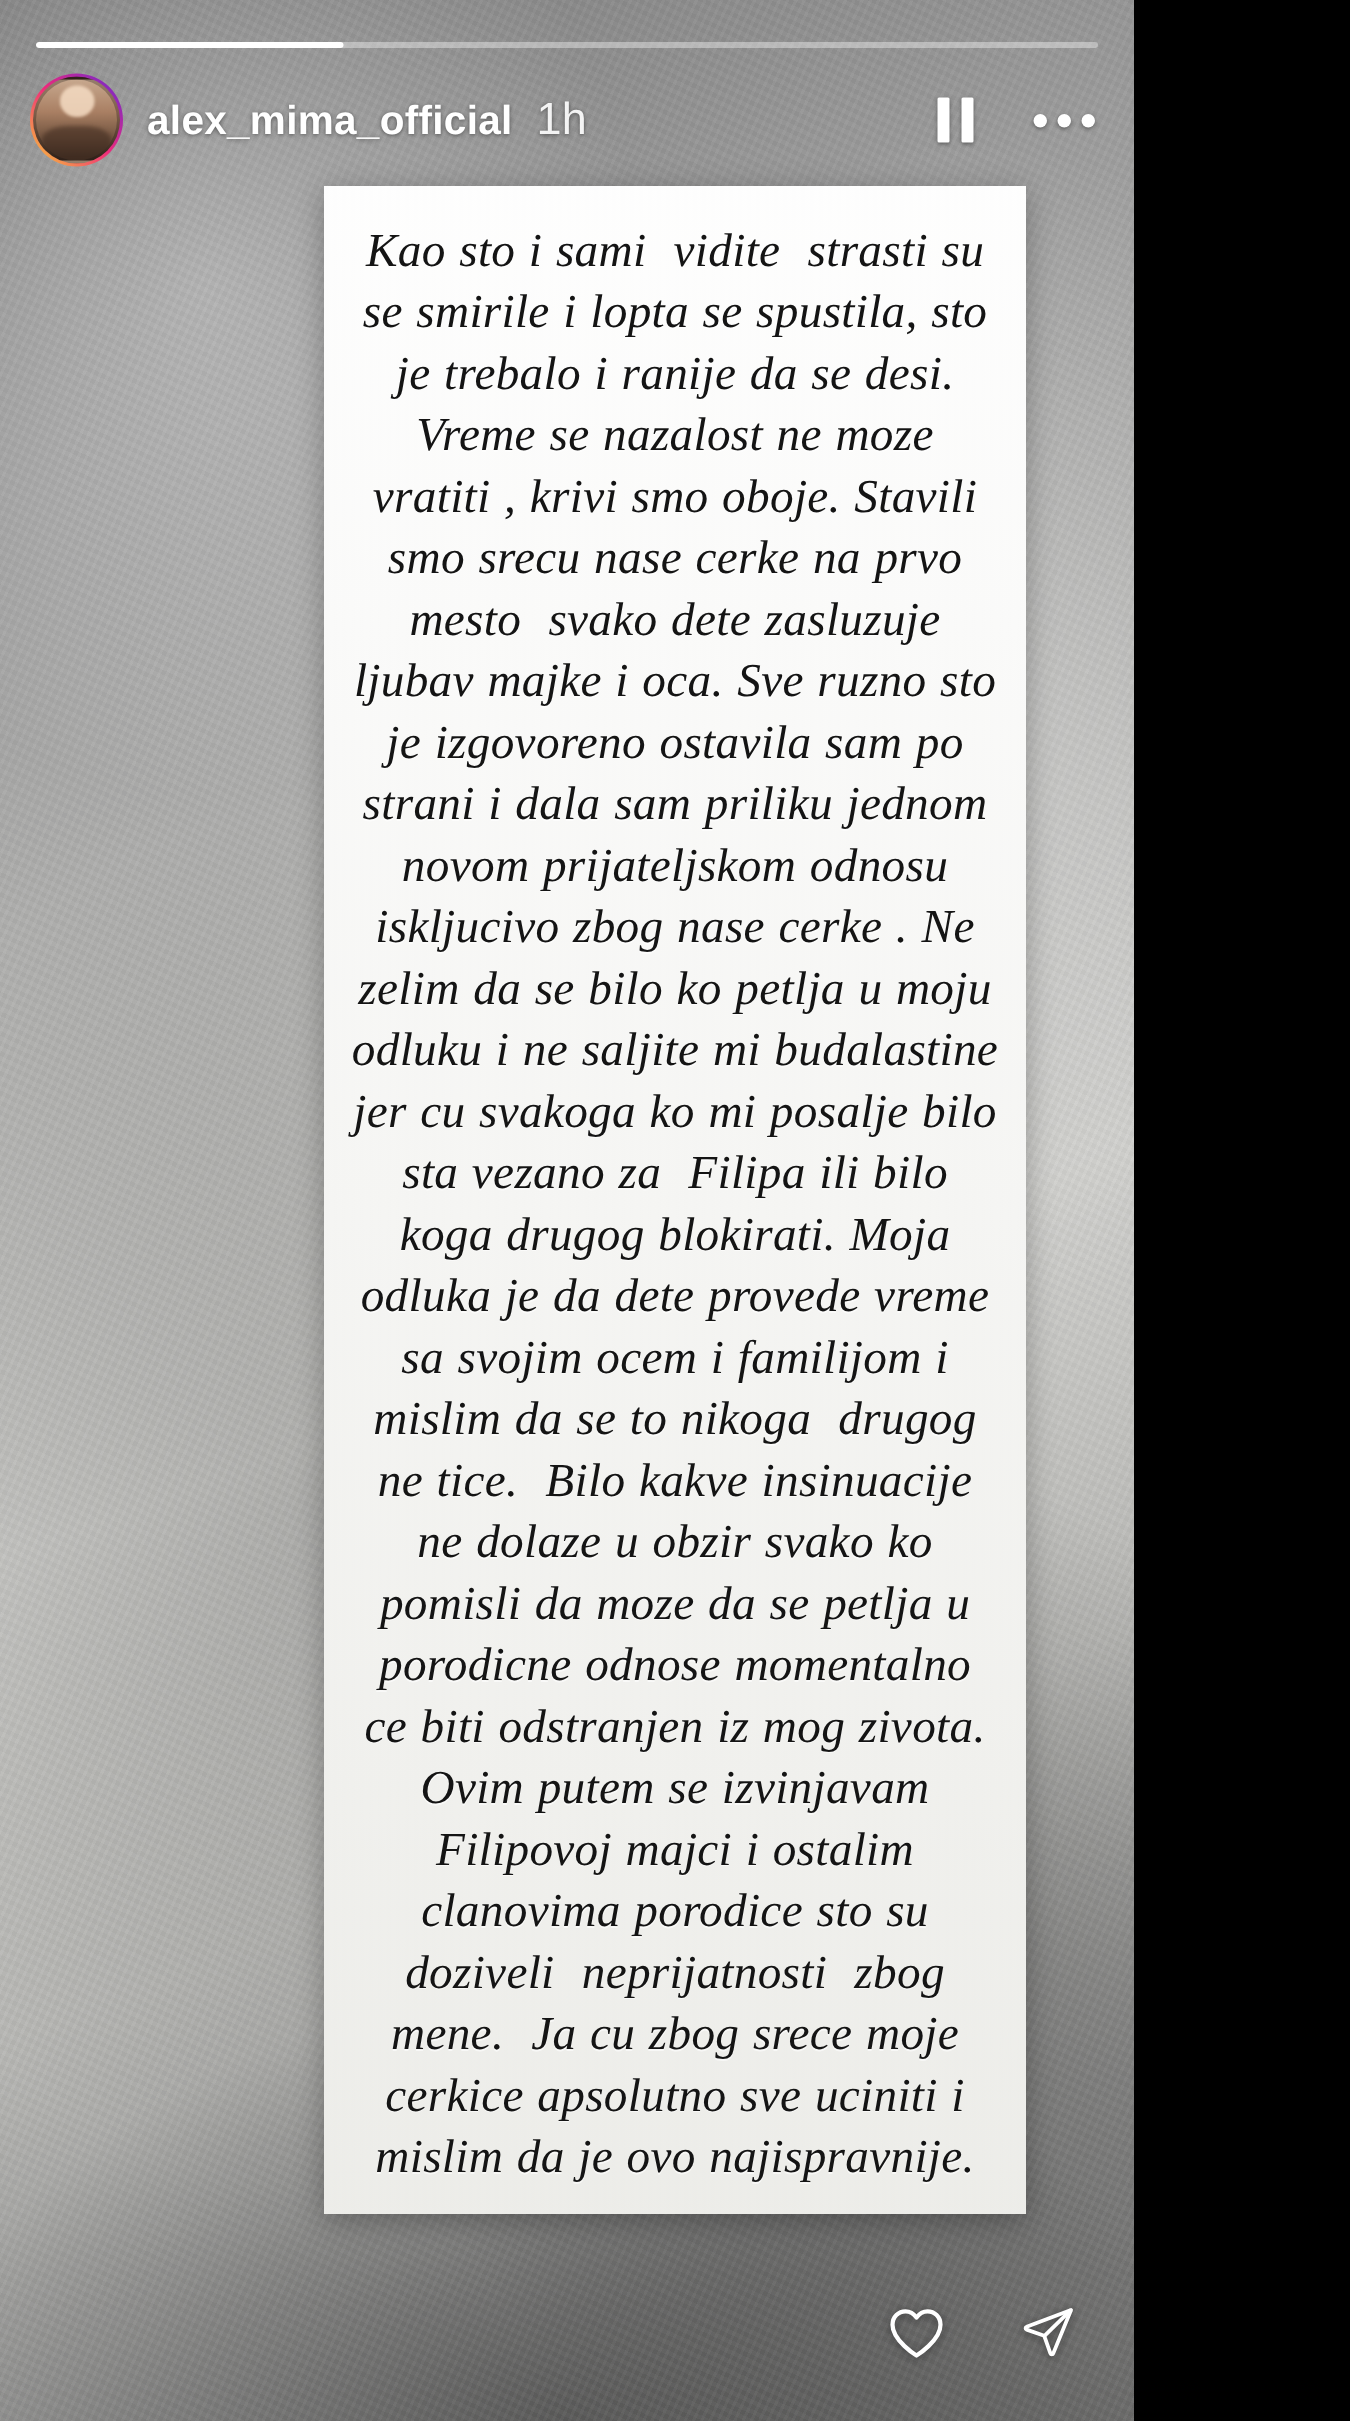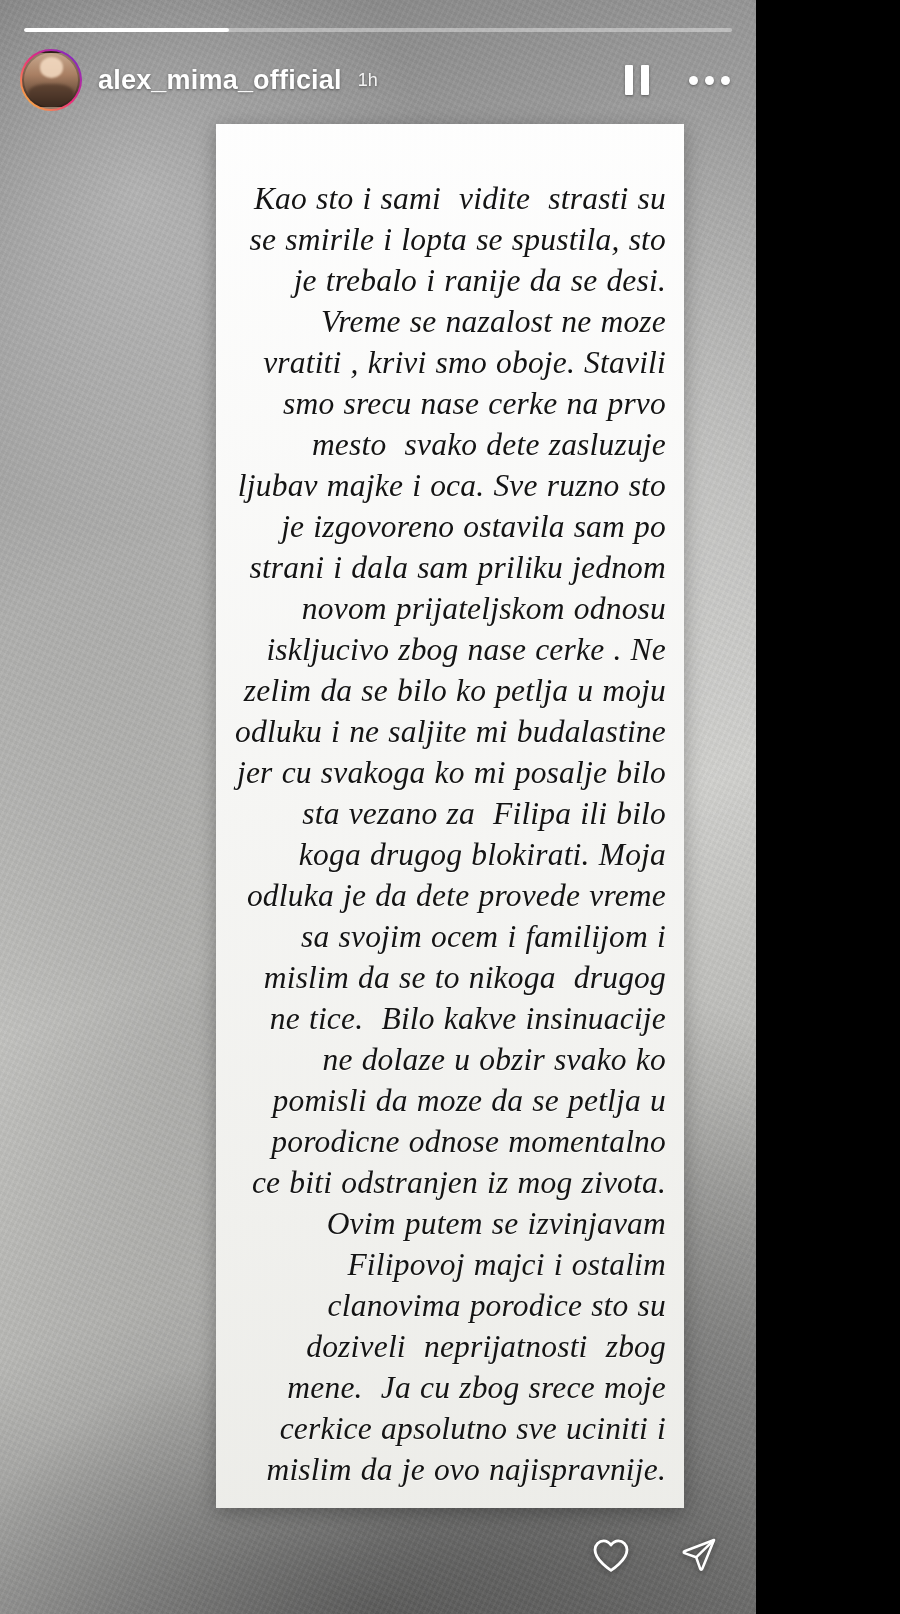--- a/index.html
+++ b/index.html
@@ -118,21 +118,21 @@
     margin-left: 16px;
     color: #ffffff;
     font-size: 27px;
     font-weight: bold;
     letter-spacing: .2px;
     text-shadow: 0 1px 3px rgba(0,0,0,0.45);
   }
   .timestamp {
     margin-left: 16px;
     color: rgba(255,255,255,0.92);
-    font-size: 18px;
+    font-size: 30px;
     text-shadow: 0 1px 3px rgba(0,0,0,0.45);
   }
   .header-actions {
     margin-left: auto;
     display: flex;
     align-items: center;
     gap: 40px;
     padding-right: 6px;
   }
   .pause-icon {
@@ -176,26 +176,25 @@
       repeating-linear-gradient(90deg, rgba(0,0,0,0.012) 0 3px, rgba(255,255,255,0.02) 3px 6px);
     box-shadow: 0 4px 18px rgba(0,0,0,0.28);
     z-index: 5;
   }
   .note-text {
     font-family: "Liberation Serif", "DejaVu Serif", serif;
     font-style: italic;
     font-size: 31.5px;
     line-height: 41px;
     color: #141414;
-    text-align: right;
+    text-align: center;
     letter-spacing: .2px;
     white-space: pre-wrap;
     word-spacing: 1px;
     text-shadow: 0 1px 0 rgba(255,255,255,0.6);
-    margin-top: 32px;
   }
 
   
   .bottom-actions {
     position: absolute;
     right: 34px;
     bottom: 36px;
     display: flex;
     align-items: center;
     gap: 42px;

